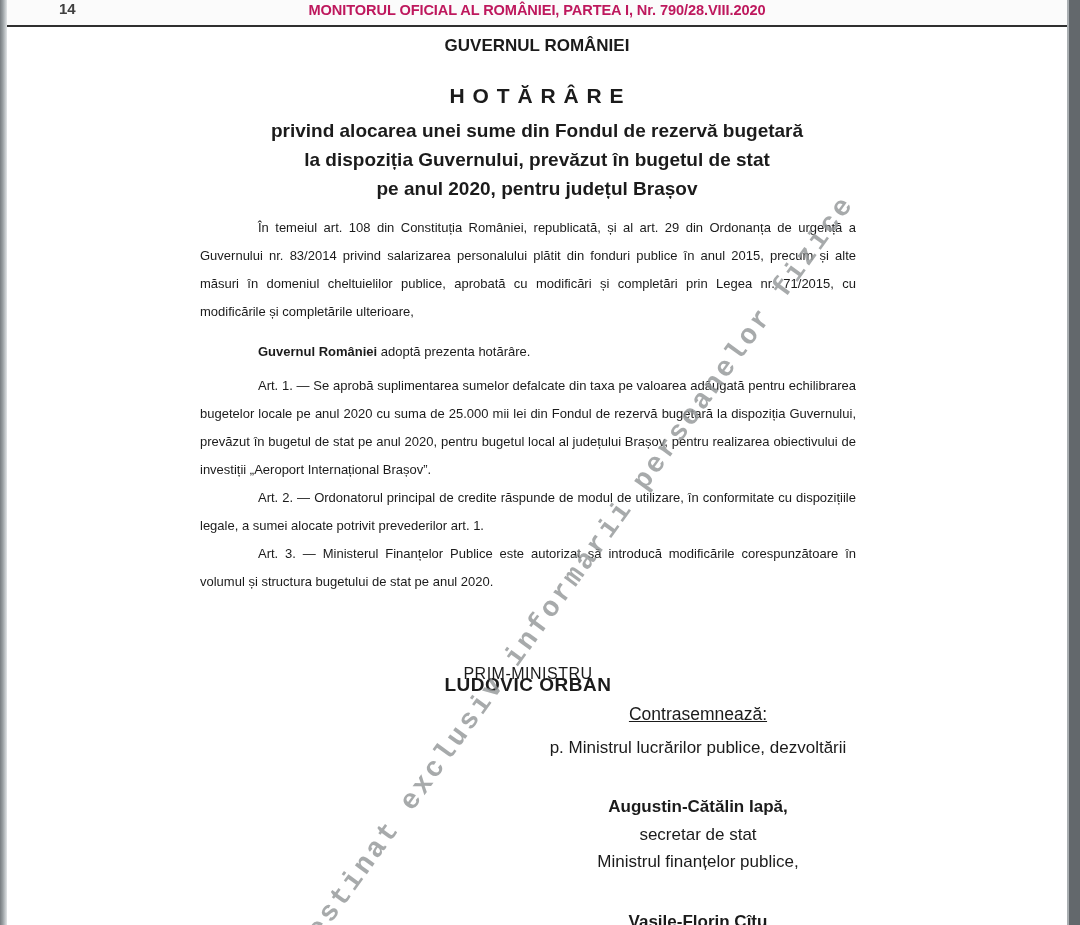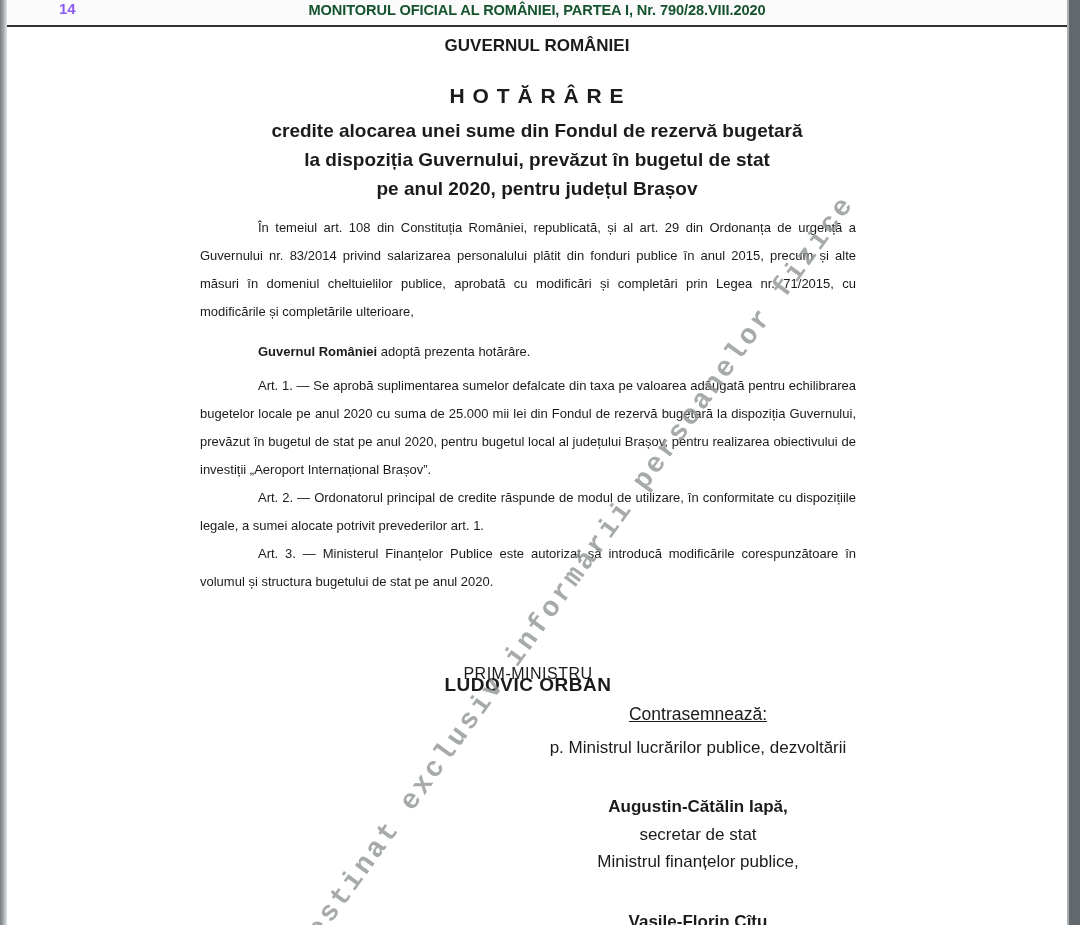--- a/index.html
+++ b/index.html
@@ -14,25 +14,25 @@
   }
   .edge-right {
     position:absolute; right:0; top:0; width:13px; height:100%;
     background:#63686c; border-left:2px solid #a9aeb1; box-sizing:border-box;
   }
   .masthead {
     position:absolute; left:7px; right:13px; top:0; height:25px;
     background:#fbfbfb; border-bottom:2px solid #2f2f2f;
   }
   .pagenum {
-    position:absolute; left:52px; top:0; font-size:15px; font-weight:700; color:#8b5cf6;
+    position:absolute; left:52px; top:0; font-size:15px; font-weight:700; color:#404040;
   }
   .masthead-text {
     position:absolute; left:0; right:0; top:2px; text-align:center;
-    font-size:14.6px; font-weight:700; letter-spacing:-0.1px; color:#14532d;
+    font-size:14.6px; font-weight:700; letter-spacing:-0.1px; color:#be185d;
   }
   .institution {
     position:absolute; left:7px; right:13px; top:36px; text-align:center;
     font-size:17px; font-weight:700;
   }
   .doc-title {
     position:absolute; left:7px; right:13px; top:84px; text-align:center;
     font-size:21px; font-weight:700; letter-spacing:1px;
   }
   .subtitle {
@@ -82,21 +82,21 @@
   <div class="masthead">
     <span class="pagenum">14</span>
     <div class="masthead-text">MONITORUL OFICIAL AL ROMÂNIEI, PARTEA I, Nr. 790/28.VIII.2020</div>
   </div>
 
   <div class="institution">GUVERNUL ROMÂNIEI</div>
 
   <div class="doc-title">H O T Ă R Â R E</div>
 
   <div class="subtitle">
-    <div>credite alocarea unei sume din Fondul de rezervă bugetară</div>
+    <div>privind alocarea unei sume din Fondul de rezervă bugetară</div>
     <div>la dispoziția Guvernului, prevăzut în bugetul de stat</div>
     <div>pe anul 2020, pentru județul Brașov</div>
   </div>
 
   <div class="body-text">
     <p class="para">În temeiul art. 108 din Constituția României, republicată, și al art. 29 din Ordonanța de urgență a Guvernului nr. 83/2014 privind salarizarea personalului plătit din fonduri publice în anul 2015, precum și alte măsuri în domeniul cheltuielilor publice, aprobată cu modificări și completări prin Legea nr. 71/2015, cu modificările și completările ulterioare,</p>
     <p class="para adoption"><b>Guvernul României</b><span> adoptă prezenta hotărâre.</span></p>
     <p class="para art1">Art. 1. — Se aprobă suplimentarea sumelor defalcate din taxa pe valoarea adăugată pentru echilibrarea bugetelor locale pe anul 2020 cu suma de 25.000 mii lei din Fondul de rezervă bugetară la dispoziția Guvernului, prevăzut în bugetul de stat pe anul 2020, pentru bugetul local al județului Brașov, pentru realizarea obiectivului de investiții „Aeroport Internațional Brașov”.</p>
     <p class="para">Art. 2. — Ordonatorul principal de credite răspunde de modul de utilizare, în conformitate cu dispozițiile legale, a sumei alocate potrivit prevederilor art. 1.</p>
     <p class="para">Art. 3. — Ministerul Finanțelor Publice este autorizat să introducă modificările corespunzătoare în volumul și structura bugetului de stat pe anul 2020.</p>

